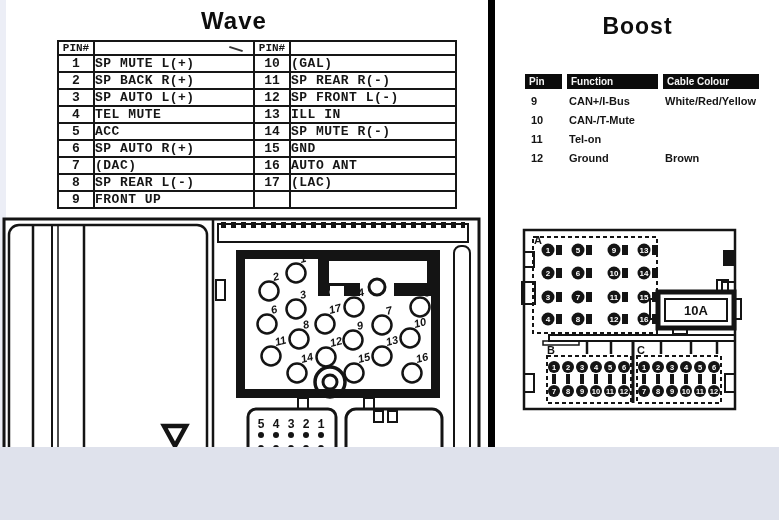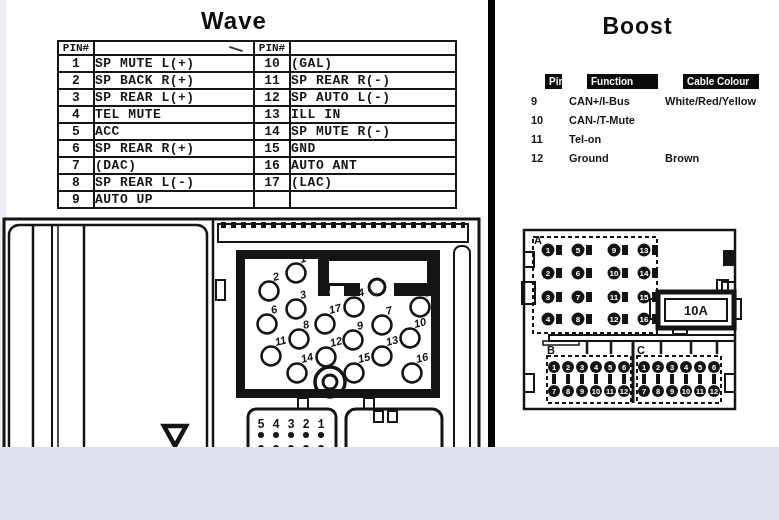--- a/index.html
+++ b/index.html
@@ -22,21 +22,21 @@
   .wtable .pin{width:32px;text-align:center;}
   .wtable .fn1{width:156px;letter-spacing:.5px;}
   .wtable .fn2{width:162px;letter-spacing:.5px;margin-top:40px;}
   .hmark{position:absolute;right:10px;top:6px;width:14px;border-top:2px solid #333;
          transform:rotate(18deg);display:block;}
 
   
   .btable{position:absolute;left:525px;top:74px;display:grid;
           grid-template-columns:37px 91px 96px;column-gap:5px;}
   .bh{background:#0b0b0b;color:#f4f4f4;font-size:10px;font-weight:bold;
-      height:11px;line-height:11px;padding:2px 0 2px 4px;margin-left:20px;}
+      height:11px;line-height:11px;padding:2px 0 2px 4px;}
   .bcell{font-size:11px;font-weight:bold;height:13px;padding:6px 0 0 2px;
          white-space:nowrap;color:#151515;}
   .bcell.c0{padding-left:6px;}
 
   
   #wave-svg{position:absolute;left:2px;top:216px;}
   #boost-svg{position:absolute;left:521px;top:226px;}
   .ln{stroke:#141414;fill:none;}
   .wpin{fill:#fff;stroke:#141414;stroke-width:2.5;}
   .wlabel{font:italic bold 11px "Liberation Sans",sans-serif;fill:#141414;}
@@ -80,57 +80,57 @@
           <td class="fn2">(GAL)</td>
         </tr>
         <tr>
           <td class="pin">2</td>
           <td class="fn1">SP BACK R(+)</td>
           <td class="pin">11</td>
           <td class="fn2">SP REAR R(-)</td>
         </tr>
         <tr>
           <td class="pin">3</td>
-          <td class="fn1">SP REAR L(+)</td>
+          <td class="fn1">SP AUTO L(+)</td>
           <td class="pin">12</td>
-          <td class="fn2">SP AUTO L(-)</td>
+          <td class="fn2">SP FRONT L(-)</td>
         </tr>
         <tr>
           <td class="pin">4</td>
           <td class="fn1">TEL MUTE</td>
           <td class="pin">13</td>
           <td class="fn2">ILL IN</td>
         </tr>
         <tr>
           <td class="pin">5</td>
           <td class="fn1">ACC</td>
           <td class="pin">14</td>
           <td class="fn2">SP MUTE R(-)</td>
         </tr>
         <tr>
           <td class="pin">6</td>
-          <td class="fn1">SP REAR R(+)</td>
+          <td class="fn1">SP AUTO R(+)</td>
           <td class="pin">15</td>
           <td class="fn2">GND</td>
         </tr>
         <tr>
           <td class="pin">7</td>
           <td class="fn1">(DAC)</td>
           <td class="pin">16</td>
           <td class="fn2">AUTO ANT</td>
         </tr>
         <tr>
           <td class="pin">8</td>
           <td class="fn1">SP REAR L(-)</td>
           <td class="pin">17</td>
           <td class="fn2">(LAC)</td>
         </tr>
         <tr>
           <td class="pin">9</td>
-          <td class="fn1">AUTO UP</td>
+          <td class="fn1">FRONT UP</td>
           <td class="pin"></td>
           <td class="fn2"></td>
         </tr>
       </tbody>
   </table>
 
   <svg id="wave-svg" width="480" height="300" viewBox="0 0 480 300">
     <rect x="2" y="3" width="475" height="290" class="ln" stroke-width="3" fill="#fff"></rect>
     <g>
       <rect x="7" y="9" width="198" height="278" rx="10" class="ln" stroke-width="2.5"></rect>

